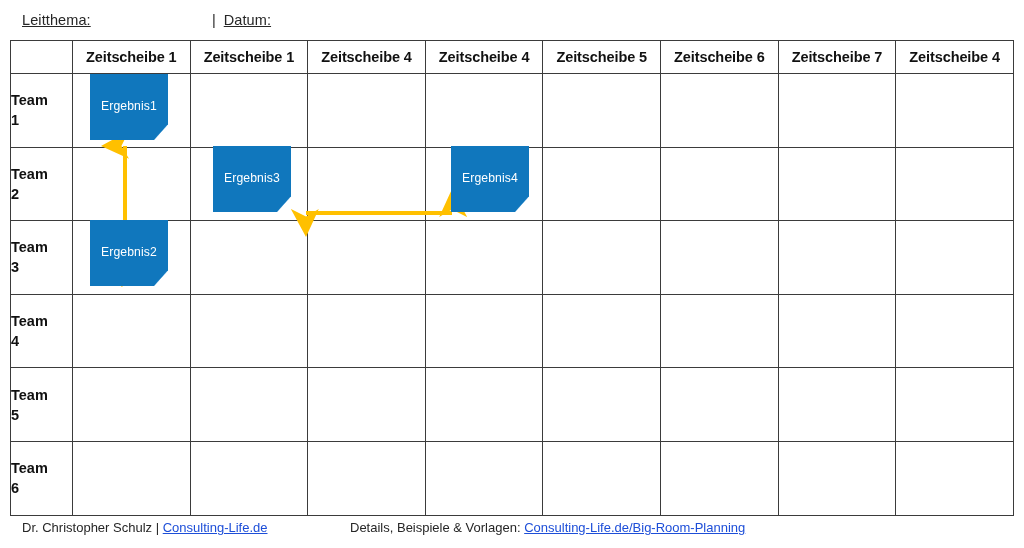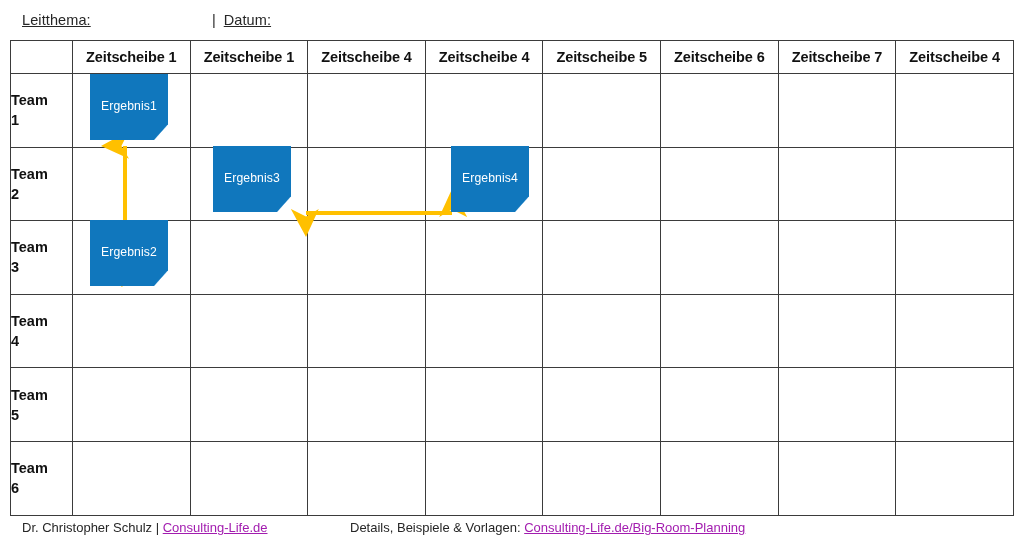--- a/index.html
+++ b/index.html
@@ -144,21 +144,21 @@
     top: 6px;
     white-space: nowrap;
   }
   .footer-right {
     position: absolute;
     left: 350px;
     top: 6px;
     white-space: nowrap;
   }
   .flink {
-    color: #a21caf;
+    color: #1d4ed8;
     text-decoration: underline;
   }
   .fsep { color: #262626; }
 </style>
 </head>
 <body>
 
 <div class="meta-line">
   <span class="meta-leitthema">Leitthema:</span>
   <span class="meta-sep">|</span>

